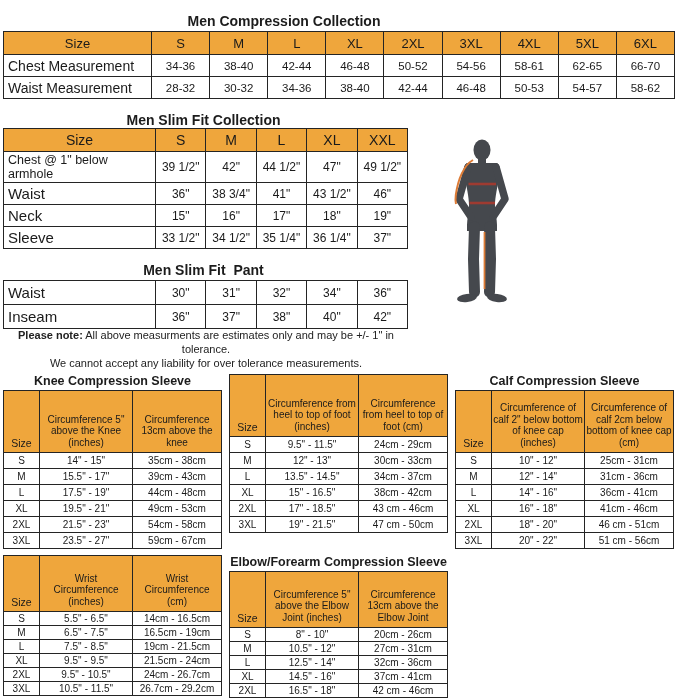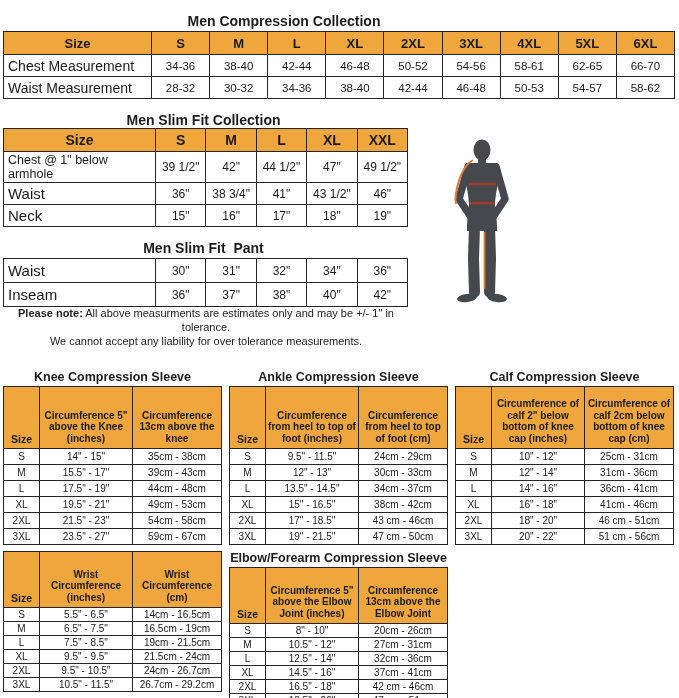--- a/index.html
+++ b/index.html
@@ -8,21 +8,21 @@
   .page { position:relative; width:679px; height:698px; background:#fff; overflow:hidden; }
 
   h2,h3 { margin:0; }
   .ttl { font-weight:bold; text-align:center; color:#1c1c1c; }
   .title1 { width:568px; font-size:14px; padding-top:13px; margin-bottom:2px; }
   .title2 { width:407px; font-size:14px; margin-top:13px; margin-bottom:0; }
   .title3 { width:407px; font-size:14px; margin-top:13px; margin-bottom:2px; white-space:pre; }
 
   table { border-collapse:collapse; table-layout:fixed; background:#fff; }
   th,td { border:1.5px solid var(--table-border,#242424); padding:1px; overflow:hidden; }
-  thead th { background:var(--header-gold,#EFA63C); font-weight:bold; }
+  thead th { background:var(--header-gold,#EFA63C); font-weight:normal; }
 
   .t-main { width:672px; margin-left:3px; }
   .t-main thead tr { height:23px; }
   .t-main tbody tr { height:22px; }
   .t-main th { font-size:13px; text-align:center; }
   .t-main th.lbl-col { width:148px; }
   .t-main td { font-size:11.5px; text-align:center; }
   .t-main td.lbl { text-align:left; font-size:14px; padding-left:4px; }
 
   .t-slim { width:405px; margin-left:3px; }
@@ -36,21 +36,21 @@
   .t-slim tbody tr:first-of-type td.lbl { font-size:12.5px; }
 
   .t-pant { width:405px; margin-left:3px; }
   .t-pant tbody tr { height:24px; }
   .t-pant td { font-size:12px; text-align:center; }
   .t-pant td.lbl { text-align:left; font-size:15px; padding-left:4px; width:152px; }
 
   .note { width:412px; text-align:center; font-size:11px; line-height:1.27; color:#222; }
 
   .sleeve-row { display:flex; gap:7px; margin-left:3px; align-items:flex-start; }
-  .row1 { margin-top:21px; }
+  .row1 { margin-top:3px; }
   .row2 { margin-top:6px; }
   .sleeve-block { width:219px; }
   .s-title { font-size:12.5px; font-weight:bold; text-align:center; margin-bottom:2px; color:#1c1c1c; }
   .t-sleeve { width:219px; }
   .t-sleeve th { font-size:10px; line-height:1.18; vertical-align:bottom; padding:2px 1px 3px; text-align:center; }
   .t-sleeve th.s-size { width:36px; font-size:10.5px; }
   .t-sleeve th.s-col1 { width:93px; }
   .t-sleeve td { font-size:10px; text-align:center; }
   .row1 .t-sleeve thead tr { height:62px; }
   .row1 .t-sleeve tbody tr { height:16px; }
@@ -154,20 +154,29 @@
           <tr>
             <td class="lbl">Neck</td>
 
           <td>15"</td>
             <td>16"</td>
             <td>17"</td>
             <td>18"</td>
             <td>19"</td>
           </tr>
 
+          <tr>
+            <td class="lbl">Sleeve</td>
+
+          <td>33 1/2"</td>
+            <td>34 1/2"</td>
+            <td>35 1/4"</td>
+            <td>36 1/4"</td>
+            <td>37"</td>
+          </tr>
         </tbody>
     </table>
   </section>
 
   <section>
     <h2 class="ttl title3">Men Slim Fit  Pant</h2>
     <table class="t-pant">
       <tbody>
 
           <tr>
@@ -245,21 +254,20 @@
               <tr>
                 <td>3XL</td>
                 <td>23.5" - 27"</td>
                 <td>59cm - 67cm</td>
               </tr>
             </tbody>
         </table>
       </section>
 
       <section class="sleeve-block">
-        <h3 class="s-title">Ankle Compression Sleeve</h3>
         <table class="t-sleeve">
           <thead>
             <tr>
               <th class="s-size">Size</th>
               <th class="s-col1">Circumference from heel to top of foot (inches)</th>
               <th class="s-col2">Circumference from heel to top of foot (cm)</th>
             </tr>
           </thead>
           <tbody>
 

